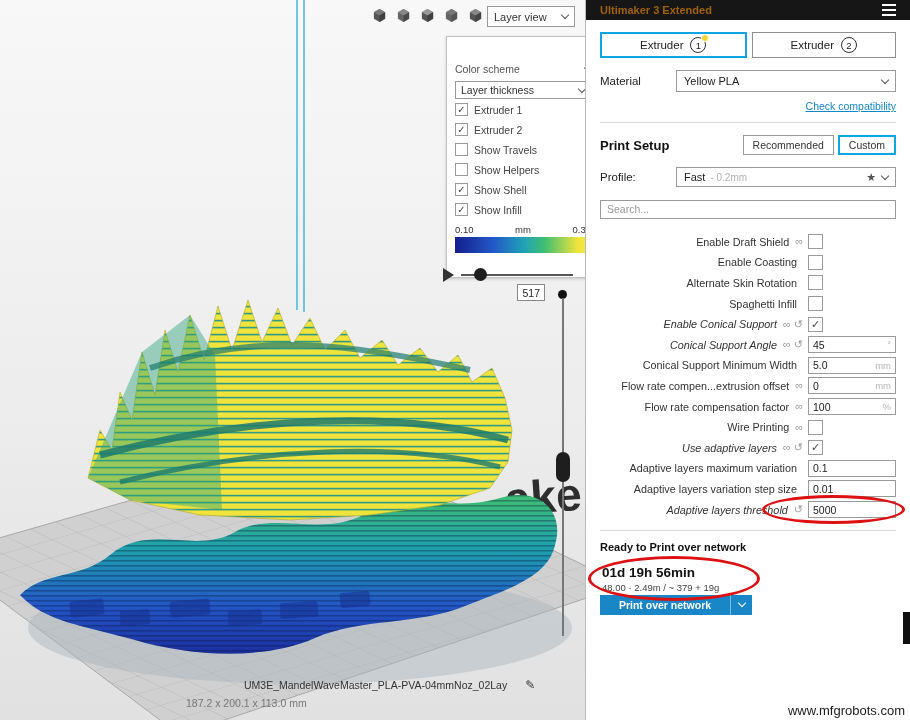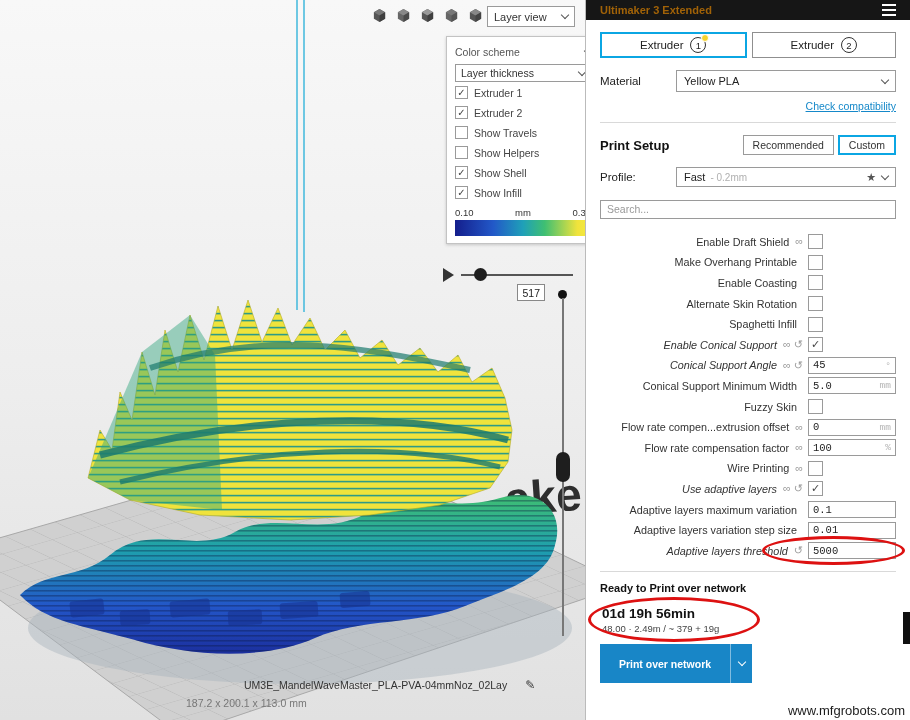--- a/index.html
+++ b/index.html
@@ -12,21 +12,21 @@
   svg.scene { position:absolute; left:0; top:0; }
 
   .vp-toolbar { position:absolute; left:372px; top:8px; display:flex; gap:9px; align-items:center; }
   .view-icon { width:15px; height:15px; cursor:pointer; }
 
   .view-select { position:absolute; left:487px; top:6px; width:88px; height:21px; border:1px solid #9a9a9a;
     background:#fff; font-size:11px; color:#333; display:flex; align-items:center; justify-content:space-between; padding:0 6px; }
   .chev { width:6px; height:6px; border-right:1.5px solid #555; border-bottom:1.5px solid #555; transform:rotate(45deg); margin-top:-3px; flex:none; }
 
   .layer-panel { position:absolute; left:446px; top:36px; width:154px; background:#fff; border:1px solid #c3c3c3;
-    box-shadow:0 1px 3px rgba(0,0,0,.18); padding:7px 8px; }
+    box-shadow:0 1px 3px rgba(0,0,0,.18); padding:24px 8px; }
   .lp-head { display:flex; justify-content:space-between; align-items:center; font-size:10.5px; color:#555; height:16px; }
   .lp-select { border:1px solid #9a9a9a; height:18px; display:flex; align-items:center; justify-content:space-between;
     padding:0 5px; font-size:10.5px; color:#333; margin-top:4px; }
   .lp-row { display:flex; align-items:center; gap:6px; height:19px; margin-top:1px; }
   .cb { width:15px; height:15px; border:1px solid #9a9a9a; background:#fff; display:inline-flex; align-items:center;
     justify-content:center; font-size:11px; color:#444; flex:none; }
   .cb.small { width:13px; height:13px; font-size:10px; }
   .lp-label { font-size:10.5px; color:#444; white-space:nowrap; }
   .grad-labels { display:flex; justify-content:space-between; font-size:9.5px; color:#333; margin-top:5px; }
   .grad-bar { height:16px; margin-top:2px;
@@ -91,34 +91,34 @@
 
   .settings { margin-top:13px; }
   .set-row { display:flex; align-items:center; height:20.6px; position:relative; }
   .set-label { flex:1; text-align:right; font-size:10.8px; color:#333; padding-right:6px; white-space:nowrap; overflow:hidden; }
   .set-label.it { font-style:italic; }
   .set-icons { display:flex; gap:3px; align-items:center; margin-right:5px; }
   .ic { font-size:11px; color:#9b9b9b; line-height:1; }
   .ic.undo { cursor:pointer; }
   .set-ctl { width:88px; display:flex; align-items:center; flex:none; }
   .val-box { width:100%; height:17px; border:1px solid #9a9a9a; display:flex; align-items:center; justify-content:space-between;
-    padding:0 4px; background:#fff; cursor:text;font-family:Liberation Mono, monospace; }
+    padding:0 4px; background:#fff; cursor:text; }
   .val-box .v { font-size:10.5px; color:#222; }
   .val-box .u { font-size:9.5px; color:#b5b5b5; }
   .red-ellipse { position:absolute; right:-9px; top:-4px; width:143px; height:29px; border:3px solid #dd1111;
     border-radius:50%; pointer-events:none; }
 
   .ready { margin-top:10px; font-size:11px; font-weight:bold; color:#111; }
   .footer { display:flex; align-items:flex-start; justify-content:flex-end; margin-top:12px;flex-direction:column; }
   .time-block { position:relative; padding-left:2px; }
   .time { font-size:13.5px; font-weight:bold; color:#111; }
   .mat-line { font-size:9.5px; color:#444; margin-top:2px; white-space:nowrap; }
   .time-ellipse { position:absolute; left:-12px; top:-9px; width:172px; height:45px; border:3px solid #dd1111;
     border-radius:50%; pointer-events:none; }
-  .print-btn { width:152px; height:39px; background:#1886c7; color:#fff; display:flex; align-items:stretch; cursor:pointer; flex:none; margin-top:10px; }
+  .print-btn { width:152px; height:20px; background:#1886c7; color:#fff; display:flex; align-items:stretch; cursor:pointer; flex:none; margin-top:2px; }
   .pb-label { flex:1; display:flex; align-items:center; justify-content:center; font-size:10.5px; font-weight:bold; }
   .pb-chev { width:22px; display:flex; align-items:center; justify-content:center; border-left:1px solid rgba(255,255,255,.45); cursor:pointer; }
   .pb-chev .chev { border-color:#fff; }
 
   .scroll-thumb { position:absolute; right:0; top:612px; width:7px; height:32px; background:#101010; }
   .watermark { position:absolute; right:5px; bottom:2px; font-size:13px; color:#1c1c1c; }
 </style>
 </head>
 <body>
 
@@ -352,27 +352,20 @@
           <div class="set-row">
             <span class="set-label">Enable Draft Shield</span>
             <span class="set-icons">
               <span class="ic link">∞</span>
             </span>
             <span class="set-ctl">
               <span class="cb"></span>
             </span>
           </div>
           <div class="set-row">
-            <span class="set-label">Make Overhang Printable</span>
-            <span class="set-icons"></span>
-            <span class="set-ctl">
-              <span class="cb"></span>
-            </span>
-          </div>
-          <div class="set-row">
             <span class="set-label">Enable Coasting</span>
             <span class="set-icons"></span>
             <span class="set-ctl">
               <span class="cb"></span>
             </span>
           </div>
           <div class="set-row">
             <span class="set-label">Alternate Skin Rotation</span>
             <span class="set-icons"></span>
             <span class="set-ctl">
@@ -410,27 +403,20 @@
             </span>
           </div>
           <div class="set-row">
             <span class="set-label">Conical Support Minimum Width</span>
             <span class="set-icons"></span>
             <span class="set-ctl">
               <span class="val-box">
                 <span class="v">5.0</span>
                 <span class="u">mm</span>
               </span>
-            </span>
-          </div>
-          <div class="set-row">
-            <span class="set-label">Fuzzy Skin</span>
-            <span class="set-icons"></span>
-            <span class="set-ctl">
-              <span class="cb"></span>
             </span>
           </div>
           <div class="set-row">
             <span class="set-label">Flow rate compen...extrusion offset</span>
             <span class="set-icons">
               <span class="ic link">∞</span>
             </span>
             <span class="set-ctl">
               <span class="val-box">
                 <span class="v">0</span>

